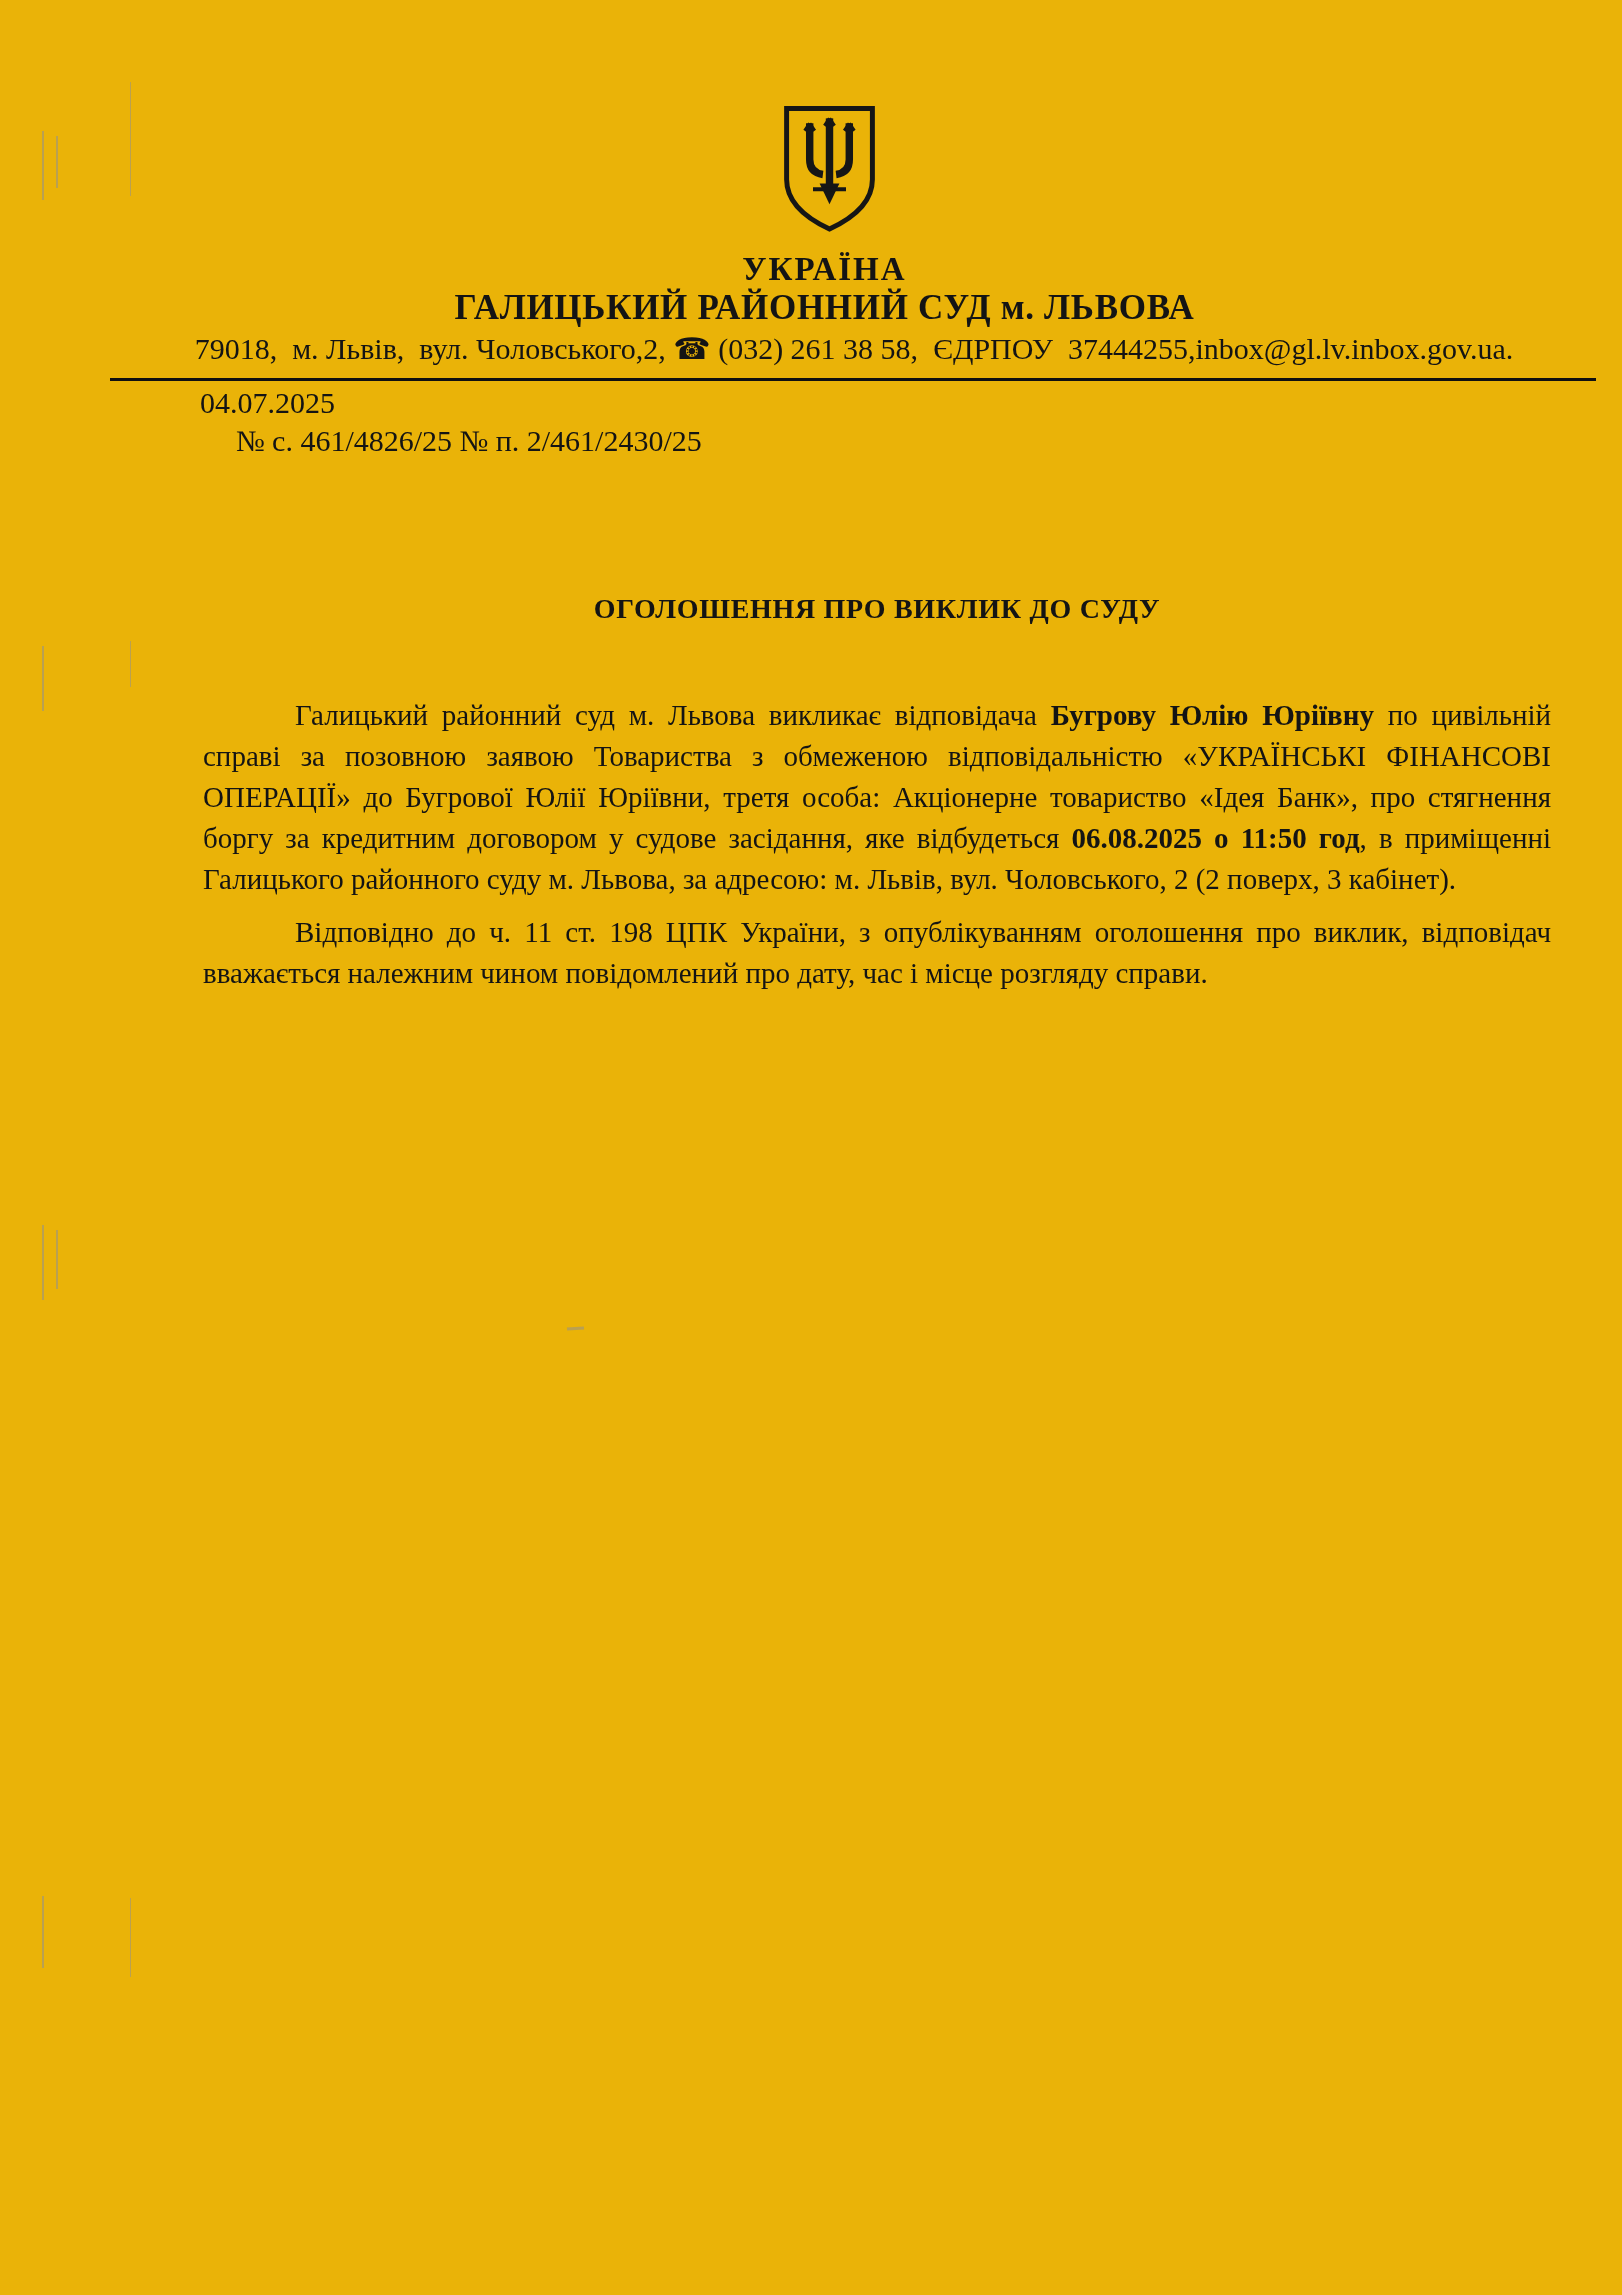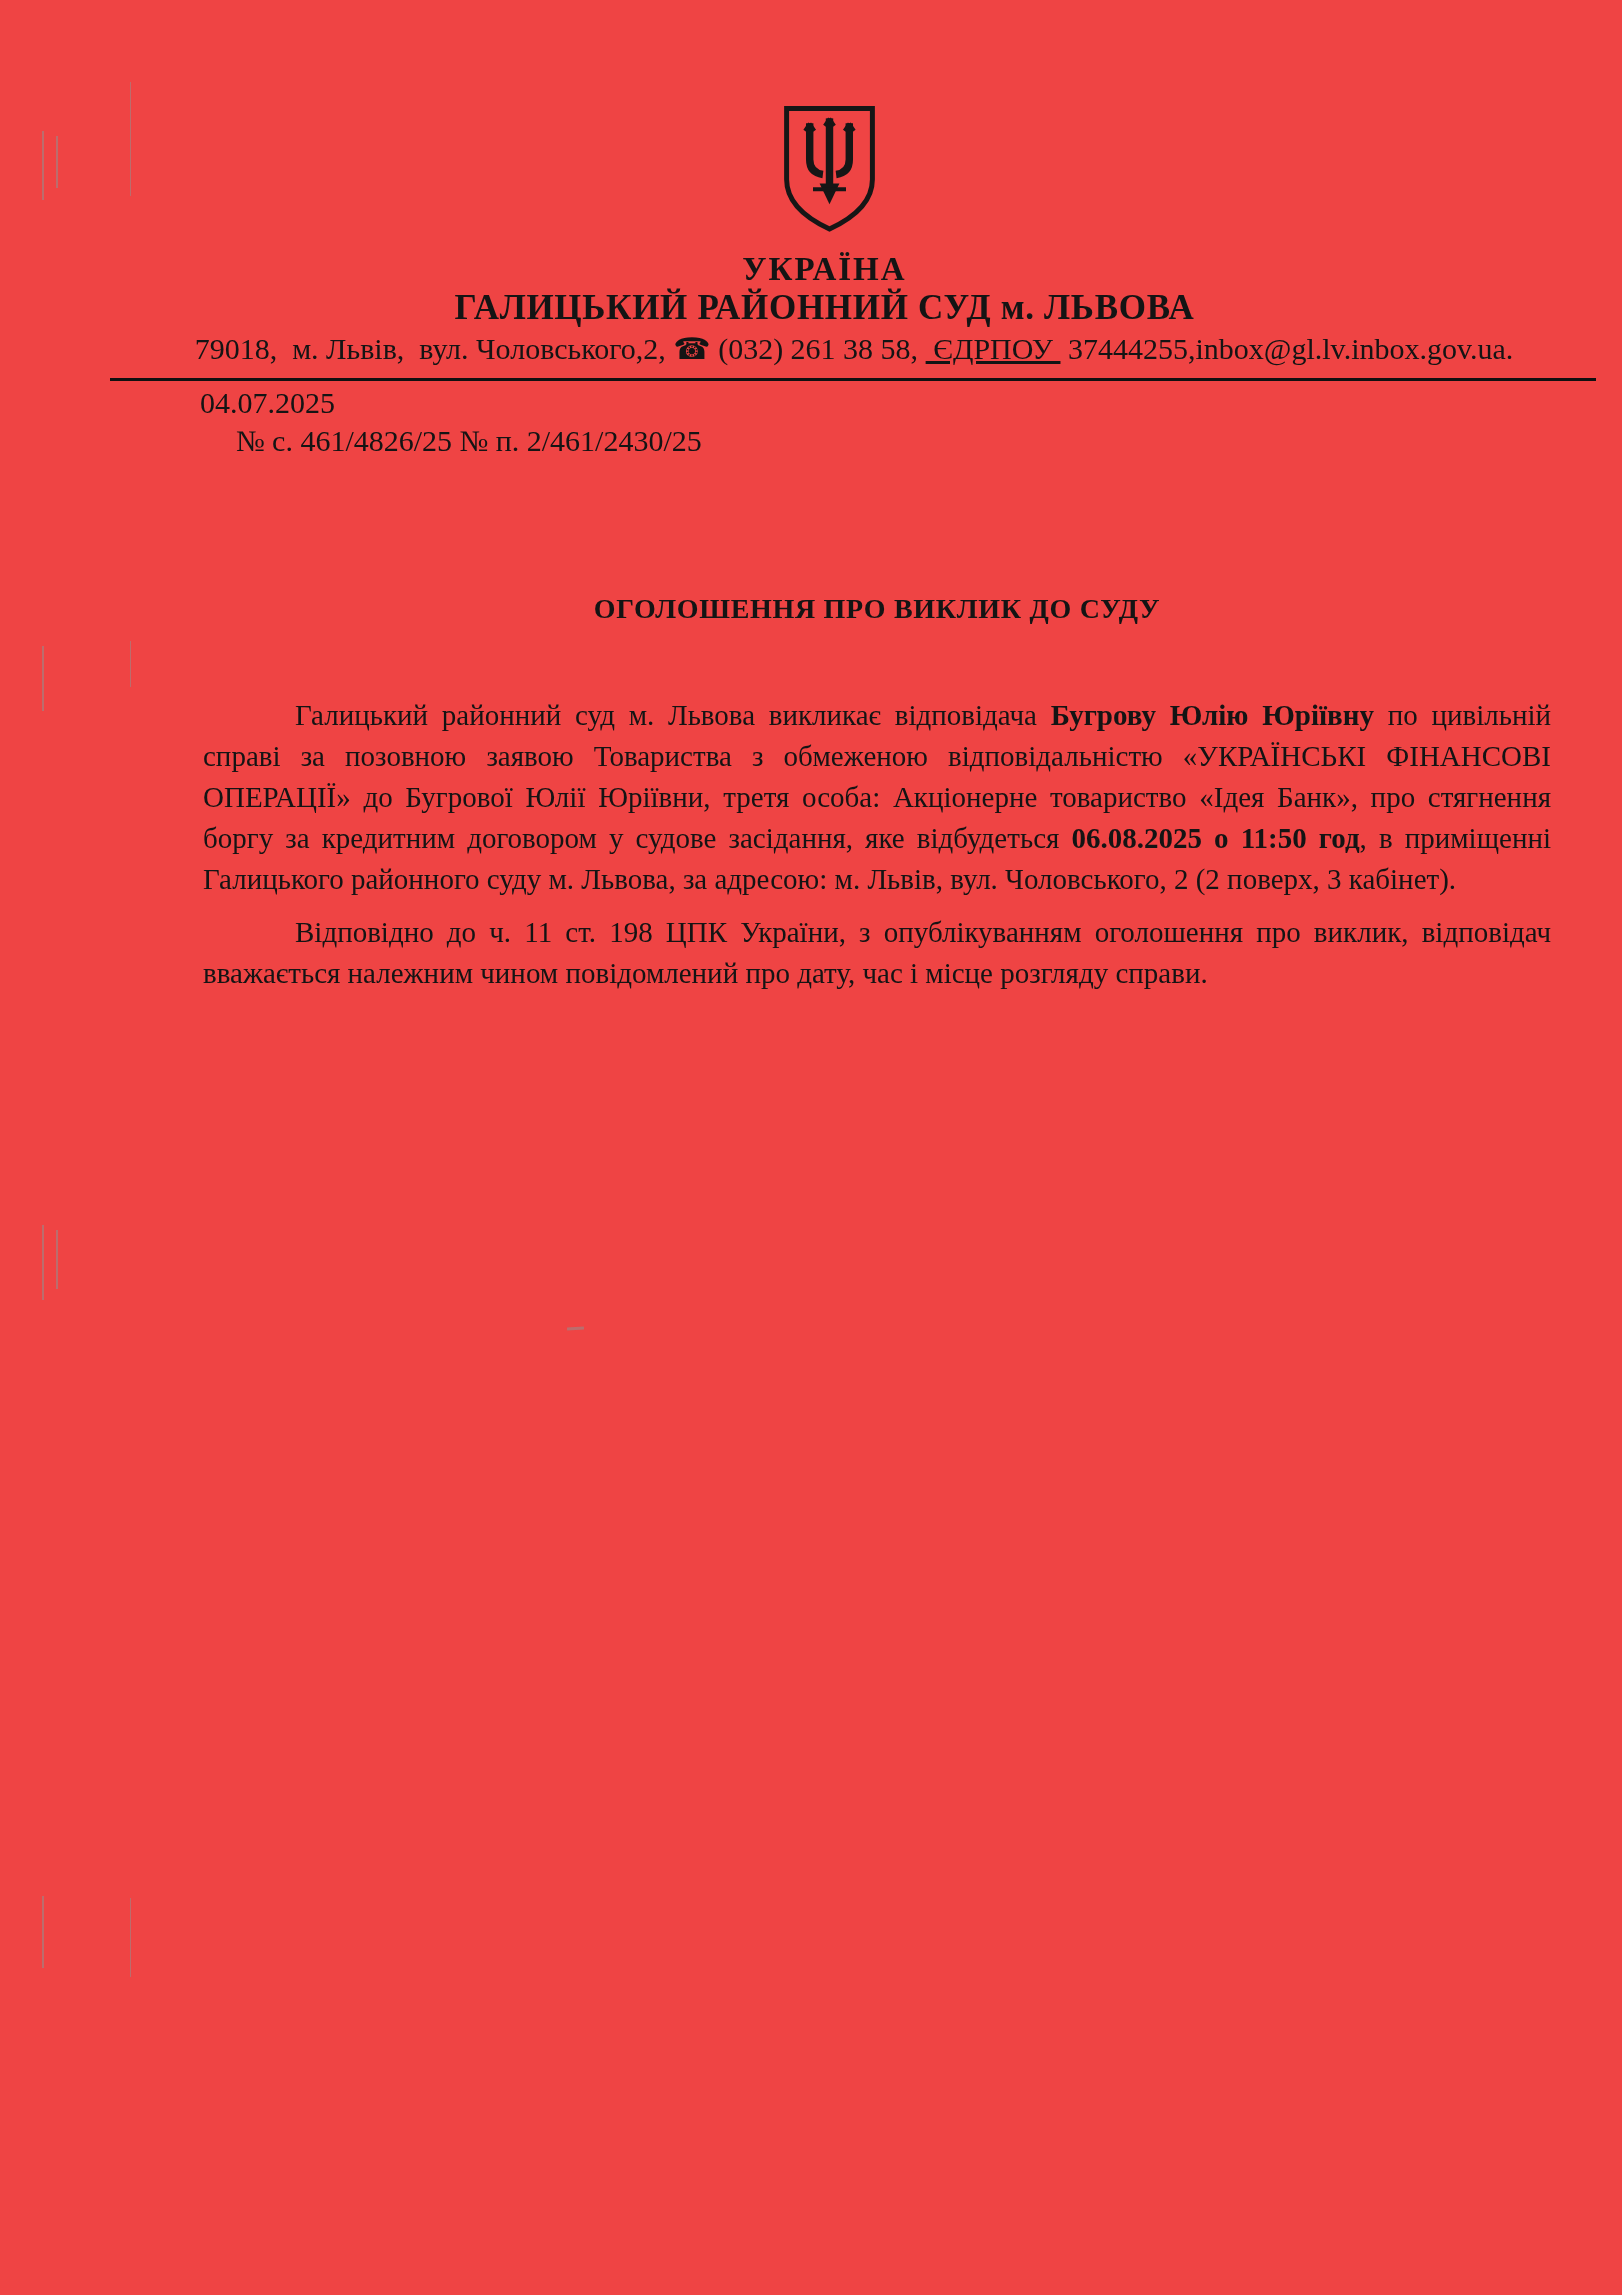--- a/index.html
+++ b/index.html
@@ -4,21 +4,21 @@
 <style>
   html, body {
     margin: 0;
     padding: 0;
     background: #ffffff;
   }
   .page {
     position: relative;
     width: 1622px;
     height: 2295px;
-    background: #ef4444;
+    background: #eab308;
     color: #141414;
     font-family: "Liberation Serif", serif;
     overflow: hidden;
   }
 
   
   .emblem {
     position: absolute;
     top: 103px;
     left: 780px;
@@ -153,21 +153,21 @@
         <path d="M60,18 l-6,9 M60,18 l6,9"></path>
       </g>
       <path d="M60,122 L48,97 H72 Z" fill="#161616"></path>
       <path d="M40,104 H80" stroke="#161616" stroke-width="5" fill="none"></path>
     </svg>
   </div>
 
   <div class="country">УКРАЇНА</div>
   <div class="court-name">ГАЛИЦЬКИЙ РАЙОННИЙ СУД м. ЛЬВОВА</div>
 
-  <div class="address"><span>79018,  м. Львів,  вул. Чоловського,2, </span><span>☎</span><span><span> (032) 261 38 58, </span><span style="text-decoration: underline;"> ЄДРПОУ </span><span> 37444255,inbox@gl.lv.inbox.gov.ua.</span></span></div>
+  <div class="address"><span>79018,  м. Львів,  вул. Чоловського,2, </span><span>☎</span><span><span> (032) 261 38 58, </span><span style=""> ЄДРПОУ </span><span> 37444255,inbox@gl.lv.inbox.gov.ua.</span></span></div>
 
   <div class="header-rule"></div>
 
   <div class="date-line">04.07.2025</div>
   <div class="case-line">№ с. 461/4826/25 № п. 2/461/2430/25</div>
 
   <div class="doc-title">ОГОЛОШЕННЯ ПРО ВИКЛИК ДО СУДУ</div>
 
   <div class="body-block">
     <div class="para"><span>Галицький районний суд м. Львова викликає відповідача </span><span style="font-weight: bold;">Бугрову Юлію Юріївну</span><span> по цивільній справі за позовною заявою Товариства з обмеженою відповідальністю «УКРАЇНСЬКІ ФІНАНСОВІ ОПЕРАЦІЇ» до Бугрової Юлії Юріївни, третя особа: Акціонерне товариство «Ідея Банк», про стягнення боргу за кредитним договором у судове засідання, яке відбудеться </span><span style="font-weight: bold;">06.08.2025 о 11:50 год</span><span>, в приміщенні Галицького районного суду м. Львова, за адресою: м. Львів, вул. Чоловського, 2 (2 поверх, 3 кабінет).</span></div>

